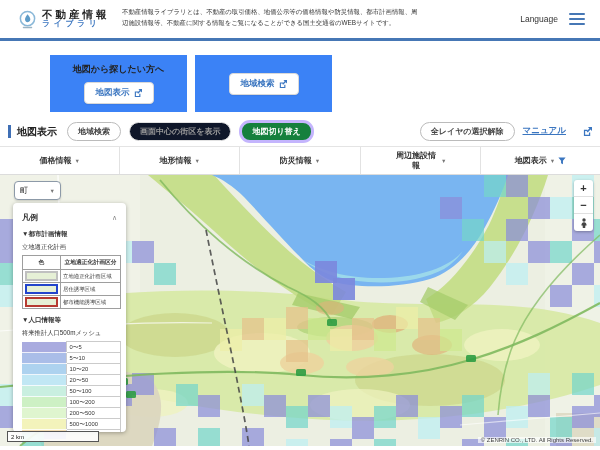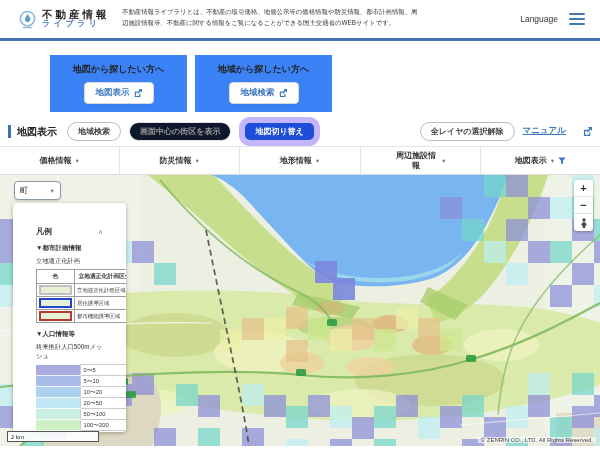--- a/index.html
+++ b/index.html
@@ -24,21 +24,21 @@
   .card { width:137px; height:57px; background:#3b82f6; display:flex; flex-direction:column; align-items:center; justify-content:center; gap:6px; }
   .card-title { font-size:9px; font-weight:bold; color:#222; }
   .card-btn { background:#fff; border:1px solid #d9d9d9; border-radius:4px; padding:4px 11px; font-size:8.5px; font-weight:bold; color:#3b76c0; display:flex; align-items:center; gap:4px; cursor:pointer; box-shadow:0 1px 1px rgba(0,0,0,.06); }
 
   
   .toolbar { display:flex; align-items:center; margin:9px 8px 0 8px; height:20px; }
   .tb-title { font-size:10px; font-weight:bold; color:#222; border-left:3px solid #3f6fb5; padding-left:6px; margin-right:10px; line-height:13px; }
   .pill { font-size:8px; font-weight:bold; border-radius:11px; padding:3px 10px; margin-right:8px; cursor:pointer; white-space:nowrap; }
   .pill-outline { border:1px solid #bbb; background:#fff; color:#444; }
   .pill-gray { background:#0f172a; color:#999; border:1px solid #e2e2e2; }
-  .pill-blue { background:#1d4ed8; color:#fff; border:6px solid #c4b5fd; }
+  .pill-blue { background:#15803d; color:#fff; border:3px solid #c4b5fd; }
   .tb-right { margin-left:auto; display:flex; align-items:center; }
   .manual-link { font-size:8.5px; font-weight:bold; color:#3b76c0; text-decoration:underline; display:flex; align-items:center; gap:17px; cursor:pointer; }
 
   
   .filters { display:flex; margin-top:5px; border-top:1px solid #e4e4e4; border-bottom:1px solid #dcdcdc; height:29px; }
   .filter-col { flex:1; display:flex; align-items:center; justify-content:center; gap:3px; border-left:1px solid #e2e2e2; cursor:pointer; }
   .filter-col:first-child { border-left:none; }
   .filter-label { font-size:8px; font-weight:bold; color:#333; line-height:1.15; }
   .filter-label.wrap { width:44px; text-align:center; }
   .caret { font-size:5.5px; color:#777; }
@@ -51,21 +51,21 @@
   .prefix-select .caret { margin-left:auto; }
 
   .zoom-ctl { position:absolute; right:7px; top:5px; width:19px; background:#fff; border-radius:3px; box-shadow:0 1px 3px rgba(0,0,0,.3); overflow:hidden; }
   .zoom-btn { height:17px; display:flex; align-items:center; justify-content:center; font-size:11px; font-weight:bold; color:#333; cursor:pointer; border-bottom:1px solid #e0e0e0; }
   .zoom-btn:last-child { border-bottom:none; }
 
   .scalebar { position:absolute; left:7px; bottom:4px; width:92px; height:11px; background:rgba(255,255,255,.9); border:1px solid #555; font-size:6px; color:#222; display:flex; align-items:center; padding-left:3px; }
   .attribution { position:absolute; right:4px; bottom:3px; font-size:6px; color:#444; background:rgba(255,255,255,.65); padding:0 3px; }
 
   
-  .legend { position:absolute; left:13px; top:28px; width:113px; height:229px; background:#fff; border-radius:4px; box-shadow:0 1px 4px rgba(0,0,0,.3); padding:23px; overflow:hidden; }
+  .legend { position:absolute; left:13px; top:28px; width:113px; height:229px; background:#fff; border-radius:4px; box-shadow:0 1px 4px rgba(0,0,0,.3); padding:9px; overflow:hidden; }
   .legend-head { display:flex; align-items:center; }
   .legend-title { font-size:8px; font-weight:bold; color:#333; }
   .legend-chevron { margin-left:auto; font-size:7px; color:#888; cursor:pointer; }
   .lg-section { font-size:6.5px; font-weight:bold; color:#333; margin-top:7px; }
   .lg-sub { font-size:6.3px; color:#333; margin-top:4px; }
   table.urban { border-collapse:collapse; margin-top:3px; width:99px; }
   table.urban th { font-size:5.8px; font-weight:bold; border:1px solid #9e9e9e; padding:2px 1px; background:#fff; }
   table.urban td { border:1px solid #9e9e9e; font-size:5.4px; padding:1px 2px; height:13px; }
   .swatch { width:100%; height:10px; border:2px solid transparent; }
   table.popscale { border-collapse:collapse; margin-top:3px; width:99px; }
@@ -105,21 +105,20 @@
     <div class="card-title">地図から探したい方へ</div>
     <div class="card-btn">
       <span>地図表示</span>
       <svg class="icon-ext" width="8" height="8" viewBox="0 0 10 10">
           <path d="M1 3 H5 V4.4 H2.4 V8.6 H6.6 V6 H8 V10 H1 Z" fill="#3b76c0"></path>
           <path d="M5.5 0 H10 V4.5 L8.3 2.9 L5.2 6 L4 4.8 L7.1 1.7 Z" fill="#3b76c0"></path>
         </svg>
     </div>
   </div>
   <div class="card">
-    <div class="card-title">地域から探したい方へ</div>
     <div class="card-btn">
       <span>地域検索</span>
       <svg class="icon-ext" width="8" height="8" viewBox="0 0 10 10">
           <path d="M1 3 H5 V4.4 H2.4 V8.6 H6.6 V6 H8 V10 H1 Z" fill="#3b76c0"></path>
           <path d="M5.5 0 H10 V4.5 L8.3 2.9 L5.2 6 L4 4.8 L7.1 1.7 Z" fill="#3b76c0"></path>
         </svg>
     </div>
   </div>
 </div>
 
@@ -139,25 +138,25 @@
     </span>
   </div>
 </div>
 
 <div class="filters">
   <div class="filter-col">
     <span class="filter-label">価格情報</span>
       <span class="caret">▼</span>
   </div>
   <div class="filter-col">
+    <span class="filter-label">地形情報</span>
+      <span class="caret">▼</span>
+  </div>
+  <div class="filter-col">
     <span class="filter-label">防災情報</span>
-      <span class="caret">▼</span>
-  </div>
-  <div class="filter-col">
-    <span class="filter-label">地形情報</span>
       <span class="caret">▼</span>
   </div>
   <div class="filter-col">
     <span class="filter-label wrap">周辺施設情報</span>
       <span class="caret">▼</span>
   </div>
   <div class="filter-col">
     <span class="filter-label">地図表示</span>
       <span class="caret">▼</span>
     <svg width="8" height="8" viewBox="0 0 10 10">

